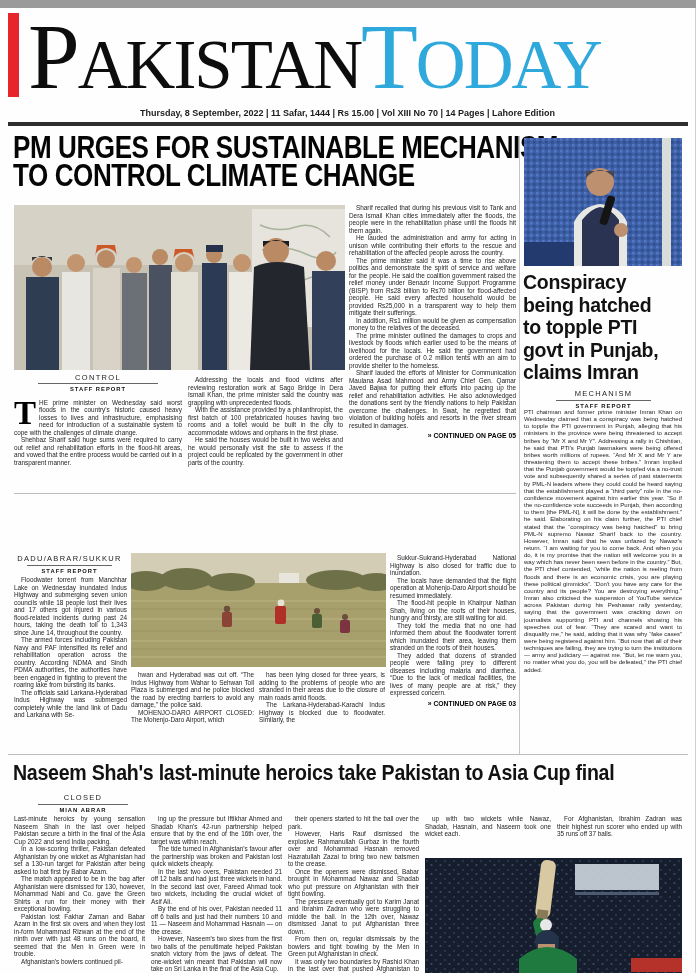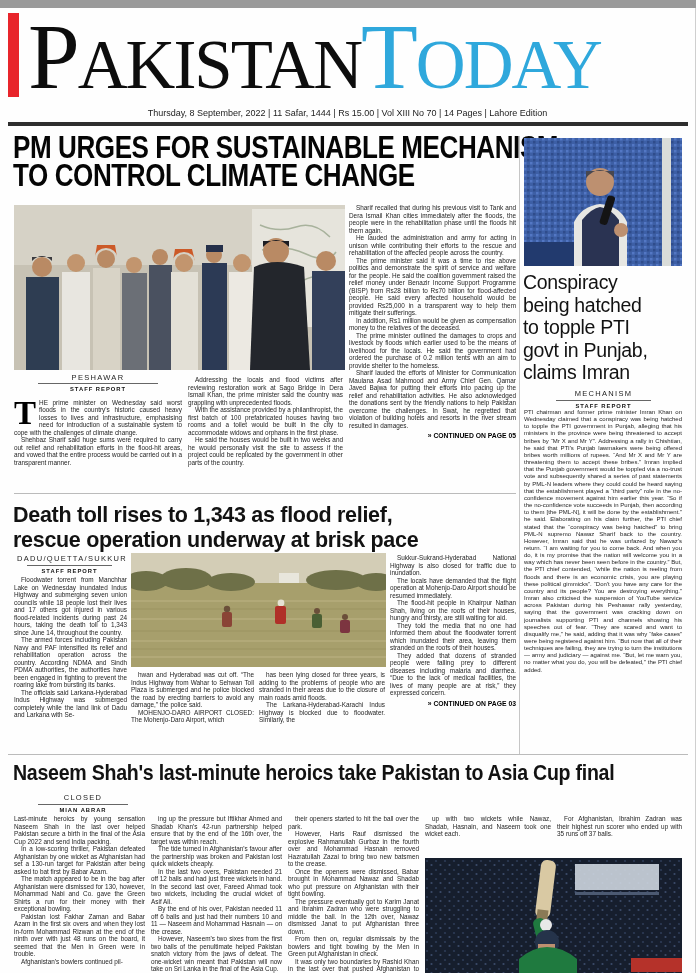--- a/index.html
+++ b/index.html
@@ -8,28 +8,28 @@
         font-family:"Liberation Sans",sans-serif;color:#1a1a1a;border-right:1px solid #cfcfcf}
   .abs{position:absolute}
 
   
   .redbar{left:8px;top:5px;width:11px;height:84px;background:#e8252b}
   .masthead{left:28px;top:0;height:96px;white-space:nowrap;font-family:"Liberation Serif",serif;
             color:#0d0d0d;letter-spacing:-2px}
   .mh-big{font-size:93px;line-height:98px}
   .mh-small{font-size:69px;line-height:98px}
   .blue{color:#2fa8dc}
-  .dateline{left:0;top:100px;width:100%;text-align:center;font-size:9px;font-weight:normal;color:#1c1c1c}
+  .dateline{left:0;top:100px;width:100%;text-align:center;font-size:9px;font-weight:bold;color:#1c1c1c}
   .toprule{left:8px;top:114px;width:680px;height:4px;background:#2e2e2e}
 
   
   .lead-headline{left:13px;top:126px;width:660px;font-size:31px;line-height:28px;font-weight:bold;
                  color:#050505;transform:scaleX(0.84);transform-origin:left top;white-space:pre-line;
                  letter-spacing:-0.5px}
-  .side-headline{left:523px;top:263px;width:165px;font-size:19.5px;line-height:22.5px;font-weight:normal;
+  .side-headline{left:523px;top:263px;width:165px;font-size:19.5px;line-height:22.5px;font-weight:bold;
                  white-space:pre-line;color:#121212;letter-spacing:-0.3px}
   .flood-headline{left:13px;top:495px;width:505px;font-size:21.5px;line-height:24.5px;font-weight:bold;
                   color:#121212;white-space:pre-line;letter-spacing:-0.3px}
   .cricket-headline{left:13px;top:752px;width:764px;font-size:22px;line-height:26px;font-weight:bold;
                     transform:scaleX(0.89);transform-origin:left top;color:#121212;letter-spacing:-0.3px}
 
   
   .byline{text-align:center}
   .byline .loc{font-size:7.5px;letter-spacing:1.3px;color:#222}
   .byline .bl-rule{height:1px;background:#666;margin:1.5px 10px 2px}
@@ -114,21 +114,21 @@
       <circle cx="262" cy="46" r="13" fill="#b98a64"></circle>
         <path d="M249 42 q13 -14 26 0 v-6 h-26 z" fill="#1d1d22"></path>
         <path d="M240 62 q22 -10 50 0 l6 103 h-60 z" fill="#23262c"></path>
       <circle cx="312" cy="56" r="10" fill="#b98a64"></circle>
         <rect x="298" y="66" width="33" height="99" fill="#33405a"></rect>
     </g>
   </svg>
 
   <div class="abs lead-col1 body-text">
     <div class="byline">
-      <div class="loc">PESHAWAR</div>
+      <div class="loc">CONTROL</div>
       <div class="bl-rule"></div>
       <div class="rep">STAFF REPORT</div>
     </div>
     <div>
       <span class="dropcap">T</span><span>HE prime minister on Wednesday said worst floods in the country's historic caused heavy losses to lives and infrastructure, emphasising need for introduction of a sustainable system to cope with the challenges of climate change.</span>
     </div>
     <div>
         <p>Shehbaz Sharif said huge sums were required to carry out relief and rehabilitation efforts in the flood-hit areas, and vowed that the entire process would be carried out in a transparent manner.</p>
       </div>
   </div>
@@ -190,25 +190,23 @@
   </div>
 
   <div class="abs side-body body-text noindent">
     <div>
         <p>PTI chairman and former prime minister Imran Khan on Wednesday claimed that a conspiracy was being hatched to topple the PTI government in Punjab, alleging that his ministers in the province were being threatened to accept bribes by “Mr X and Mr Y”. Addressing a rally in Chishtian, he said that PTI's Punjab lawmakers were being offered bribes worth millions of rupees. “And Mr X and Mr Y are threatening them to accept these bribes.” Imran implied that the Punjab government would be toppled via a no-trust vote and subsequently shared a series of past statements by PML-N leaders where they could could be heard saying that the establishment played a “third party” role in the no-confidence movement against him earlier this year. “So if the no-confidence vote succeeds in Punjab, then according to them [the PML-N], it will be done by the establishment.” he said. Elaborating on his claim further, the PTI chief stated that the “conspiracy was being hatched” to bring PML-N supremo Nawaz Sharif back to the country. However, Imran said that he was unfazed by Nawaz's return. “I am waiting for you to come back. And when you do, it is my promise that the nation will welcome you in a way which has never been seen before in the country.” But, the PTI chief contended, “while the nation is reeling from floods and there is an economic crisis, you are playing these political gimmicks”. “Don't you have any care for the country and its people? You are destroying everything.” Imran also criticised the suspension of YouTube service across Pakistan during his Peshawar rally yesterday, saying that the government was cracking down on journalists supporting PTI and channels showing his speeches out of fear. “They are scared and want to disqualify me,” he said, adding that it was why “fake cases” were being registered against him. “But now that all of their techniques are failing, they are trying to turn the institutions — army and judiciary — against me. “But, let me warn you, no matter what you do, you will be defeated,” the PTI chief added.</p>
       </div>
   </div>
 
   <div class="abs divider div-lead-flood"></div>
 
-  <h2 class="abs flood-headline">Death toll rises to 1,343 as flood relief,
-rescue operation underway at brisk pace</h2>
 
   <div class="abs flood-byline byline">
-    <div class="loc">DADU/QUETTA/SUKKUR</div>
+    <div class="loc">DADU/ABRAR/SUKKUR</div>
     <div class="bl-rule"></div>
     <div class="rep">STAFF REPORT</div>
   </div>
 
   <svg class="abs flood-photo" viewBox="0 0 255 114" preserveAspectRatio="none">
     <rect width="255" height="114" fill="#a79f6c"></rect>
     <rect width="255" height="30" fill="#d3cdb6"></rect>
     <g fill="#6e7048">
       <ellipse cx="15" cy="28" rx="22" ry="10"></ellipse>
         <ellipse cx="55" cy="26" rx="26" ry="11"></ellipse>

